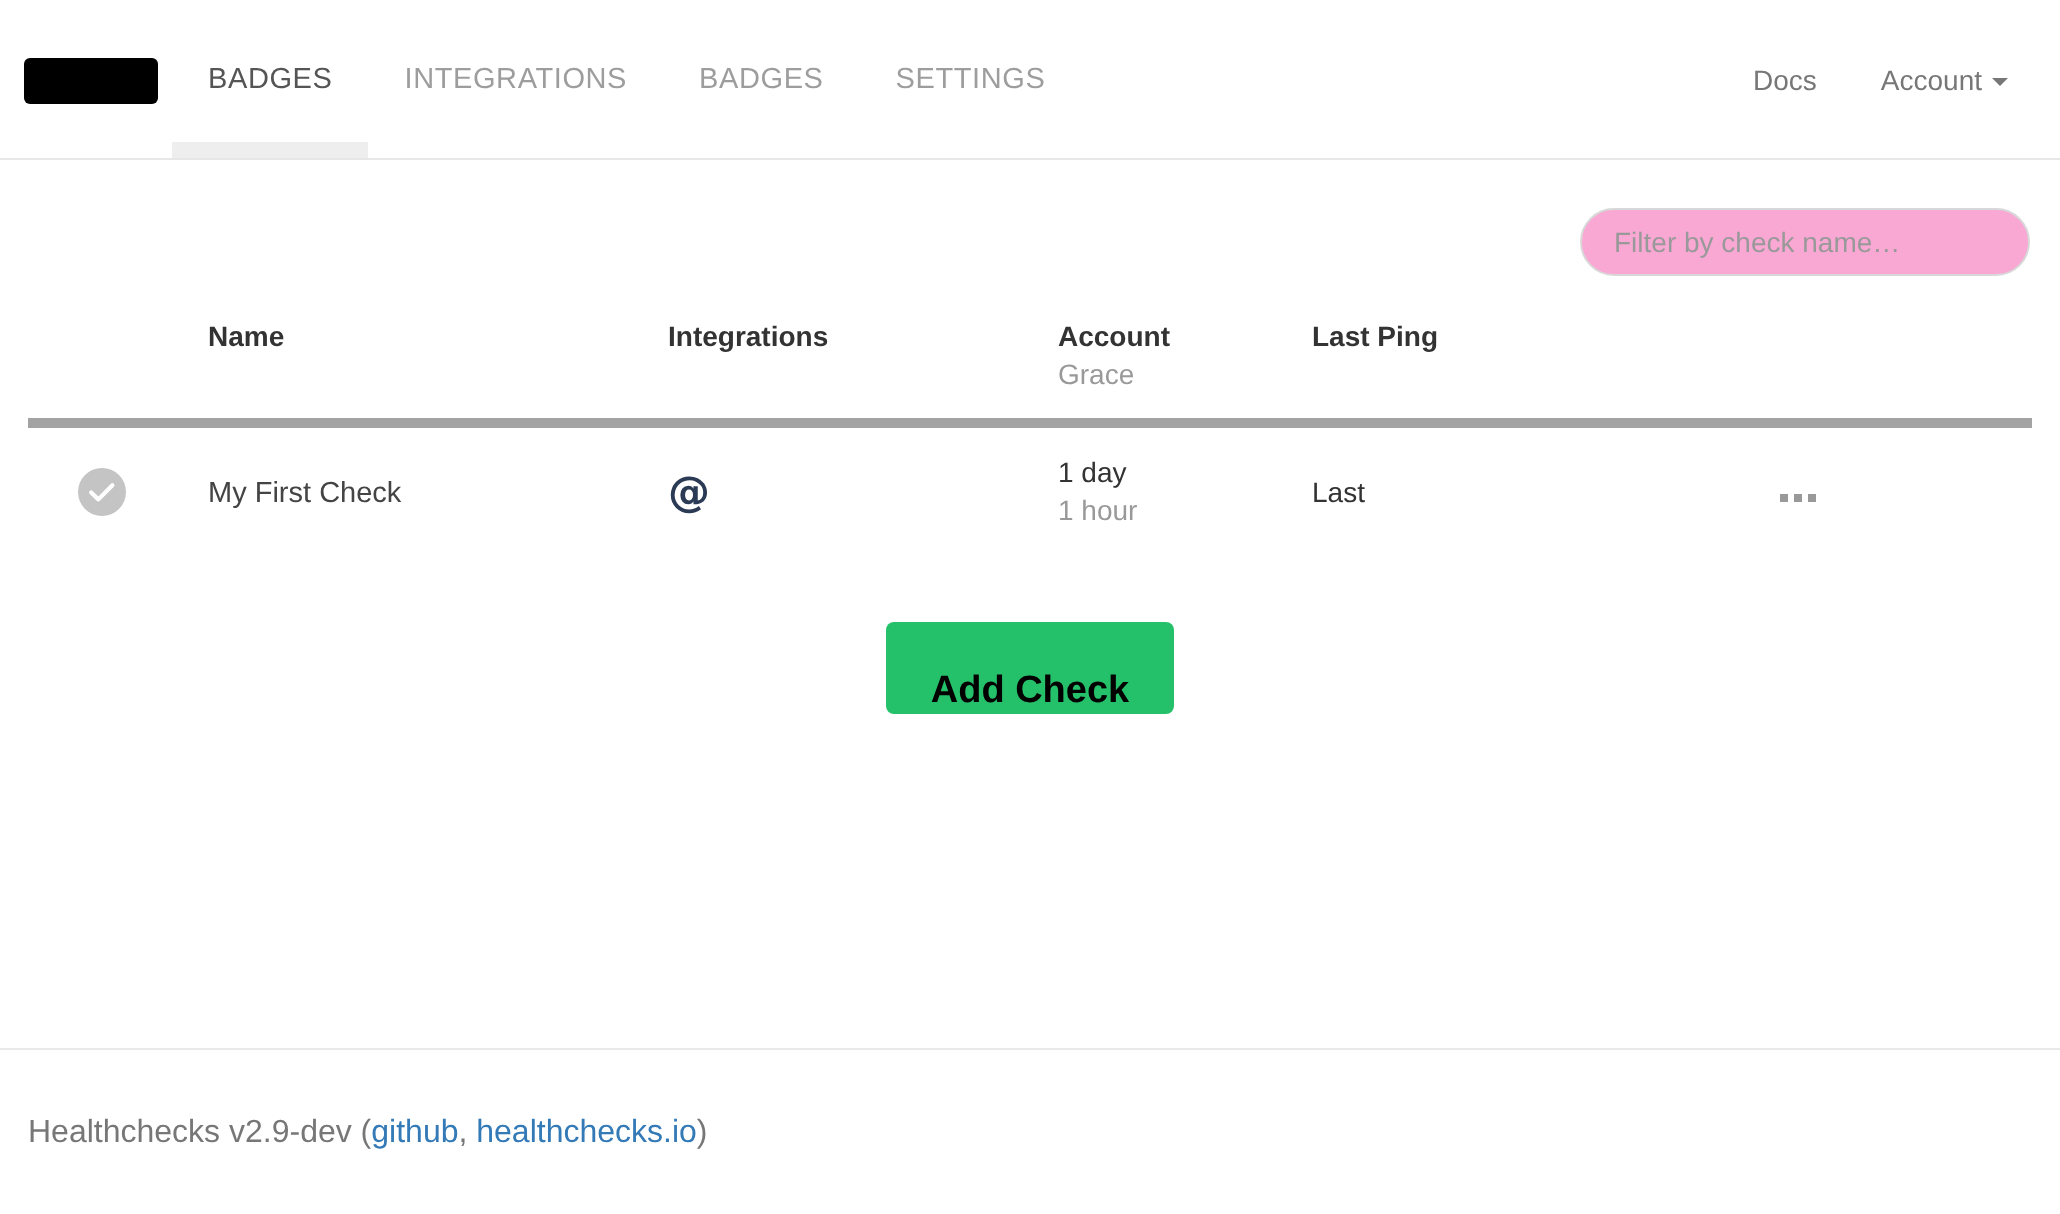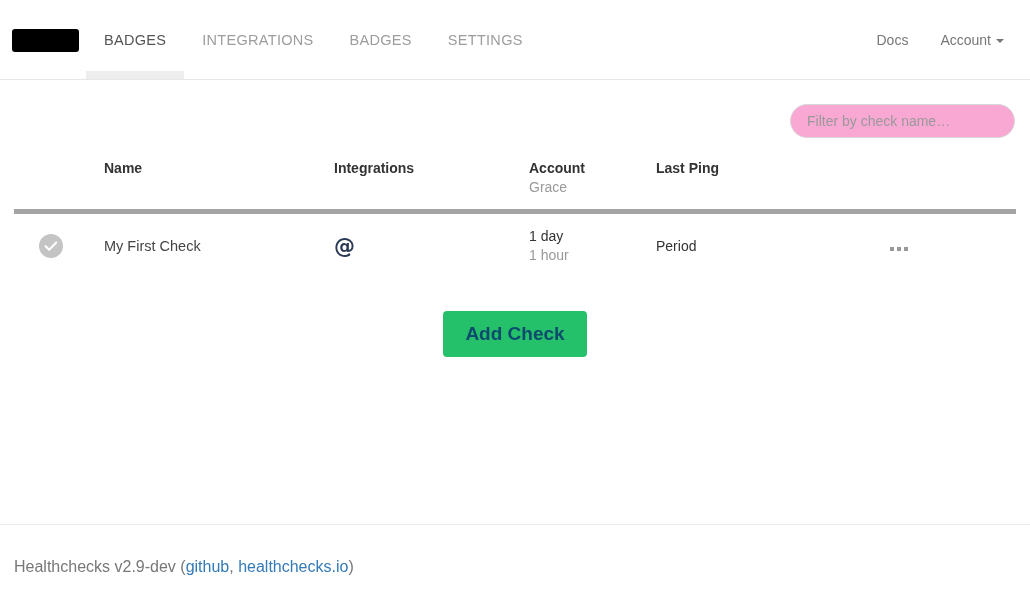--- a/index.html
+++ b/index.html
@@ -219,24 +219,24 @@
   .dot:last-child { margin-right: 0; }
 
   
   .add-wrap {
     text-align: center;
     margin-top: 33px;
   }
   .btn-add {
     display: inline-block;
     background: #25c16a;
-    color: #0c4a6e;
+    color: #000000;
     border: none;
     border-radius: 4px;
-    padding: 0 22px;
+    padding: 12px 22px;
     height: 46px;
     line-height: 46px;
     font-size: 19px;
     font-weight: bold;
     font-family: "Liberation Sans", sans-serif;
     cursor: pointer;
     text-align: right;
   }
 
   
@@ -342,21 +342,21 @@
           <span class="check-name">My First Check</span>
         </td>
         <td>
           <span class="integration-icon">@</span>
         </td>
         <td>
           <div class="period-main">1 day</div>
           <div class="period-grace">1 hour</div>
         </td>
         <td>
-          <span class="lastping">Period</span>
+          <span class="lastping">Last</span>
         </td>
         <td>
           <span class="dots-btn">
             <span class="dot"></span><span class="dot"></span><span class="dot"></span>
           </span>
         </td>
       </tr>
     </tbody>
   </table>
 

